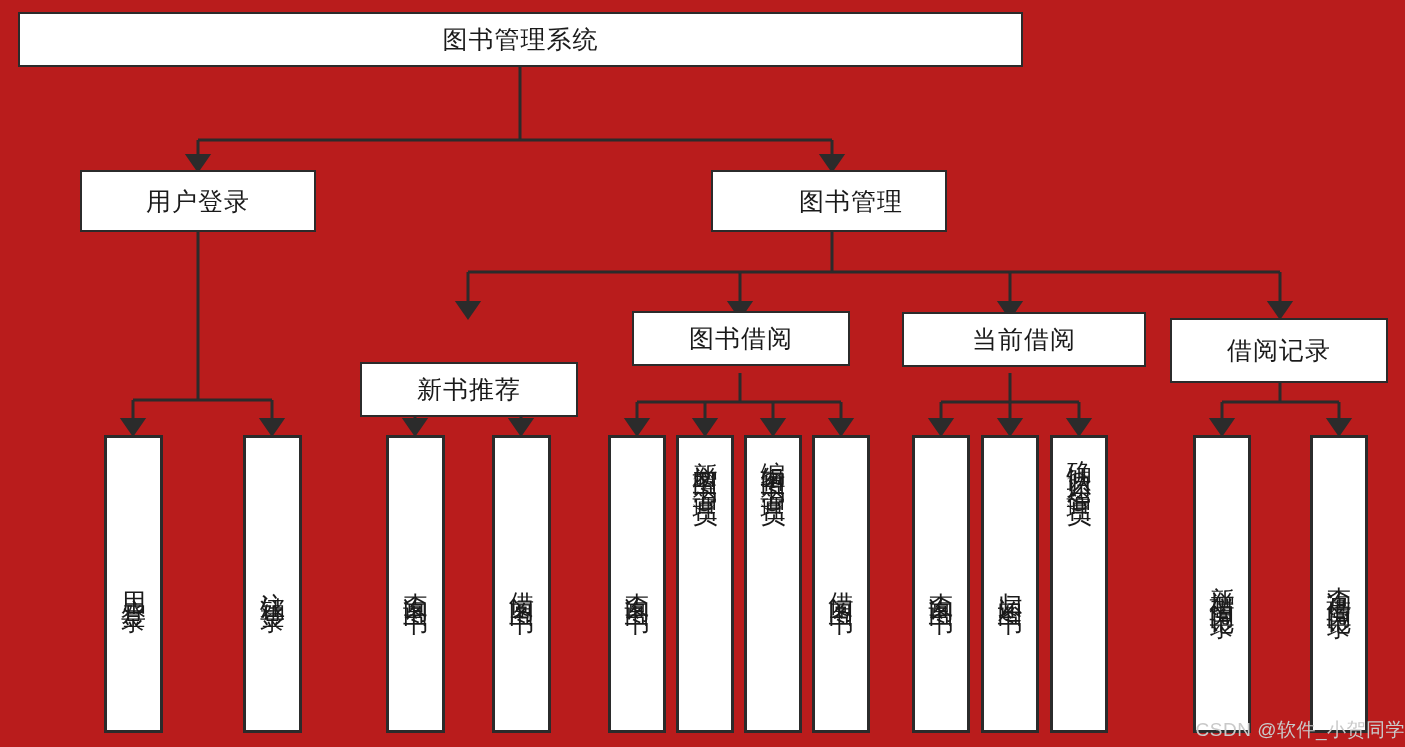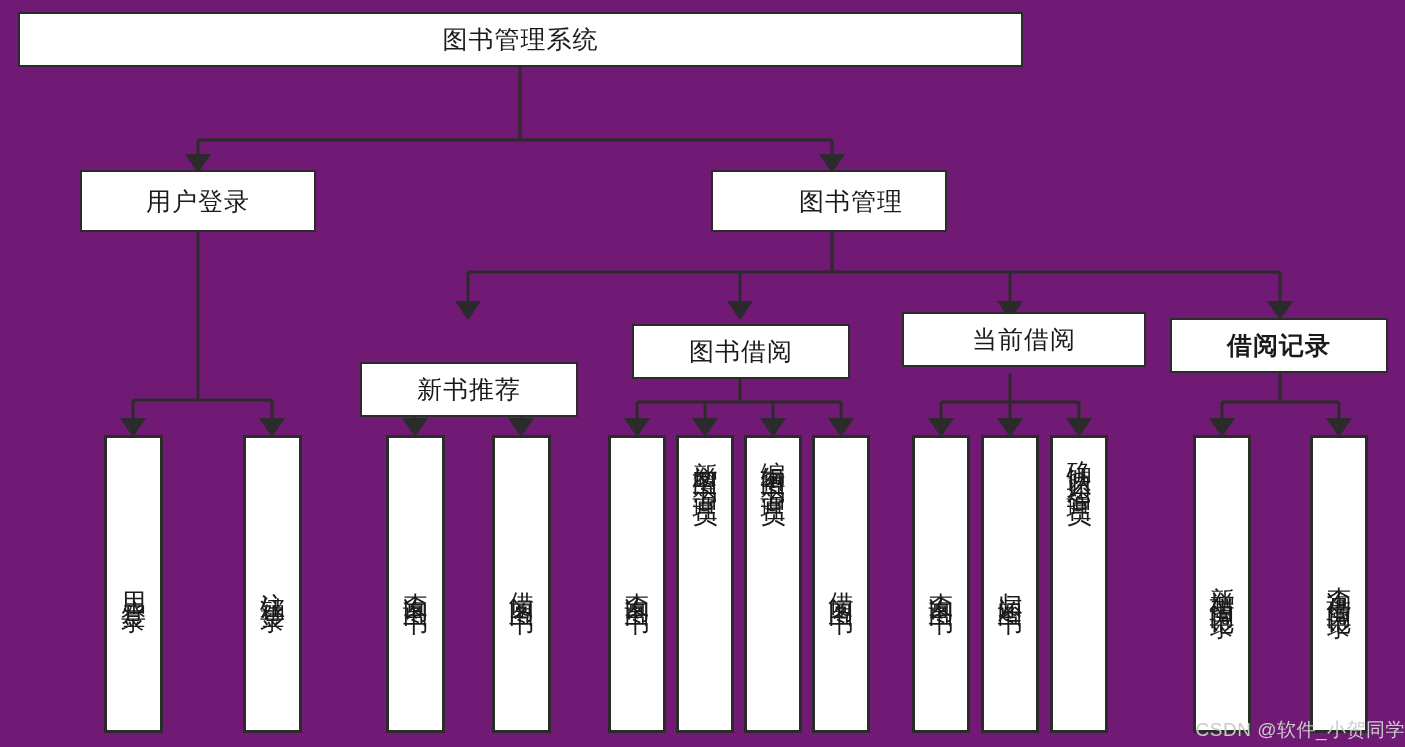--- a/index.html
+++ b/index.html
@@ -7,21 +7,21 @@
     padding: 0;
     background: #ffffff;
   }
   body {
     font-family: "Liberation Sans", "DejaVu Sans", sans-serif;
   }
   #canvas {
     position: relative;
     width: 1405px;
     height: 747px;
-    background: #701a75;
+    background: #b91c1c;
     overflow: hidden;
   }
   .node {
     position: absolute;
     box-sizing: border-box;
     border: 2.5px solid #2b2b2b;
     background: #ffffff;
     display: flex;
     align-items: center;
     justify-content: center;
@@ -135,27 +135,27 @@
   <div class="node h-node" style="left:80px; top:170px; width:236px; height:62px;">
     <span>用户登录</span>
   </div>
   <div class="node h-node" style="left:711px; top:170px; width:236px; height:62px;padding-left:44px;">
     <span>图书管理</span>
   </div>
 
   <div class="node h-node" style="left:360px; top:318px; width:218px; height:55px;margin-top:44px;">
     <span>新书推荐</span>
   </div>
-  <div class="node h-node" style="left:632px; top:324px; width:218px; height:55px;">
+  <div class="node h-node" style="left:632px; top:311px; width:218px; height:55px;">
     <span>图书借阅</span>
   </div>
   <div class="node h-node" style="left:902px; top:312px; width:244px; height:55px;">
     <span>当前借阅</span>
   </div>
-  <div class="node h-node" style="left:1170px; top:318px; width:218px; height:55px;font-weight:bold;">
+  <div class="node h-node" style="left:1170px; top:318px; width:218px; height:65px;">
     <span>借阅记录</span>
   </div>
 
   <div class="node leaf" style="left:104px; top:435px; width:59px; height:298px;">
     <div class="leaf-inner">
       <span class="vlabel">用户登录</span>
     </div>
   </div>
   <div class="node leaf" style="left:243px; top:435px; width:59px; height:298px;">
     <div class="leaf-inner">

